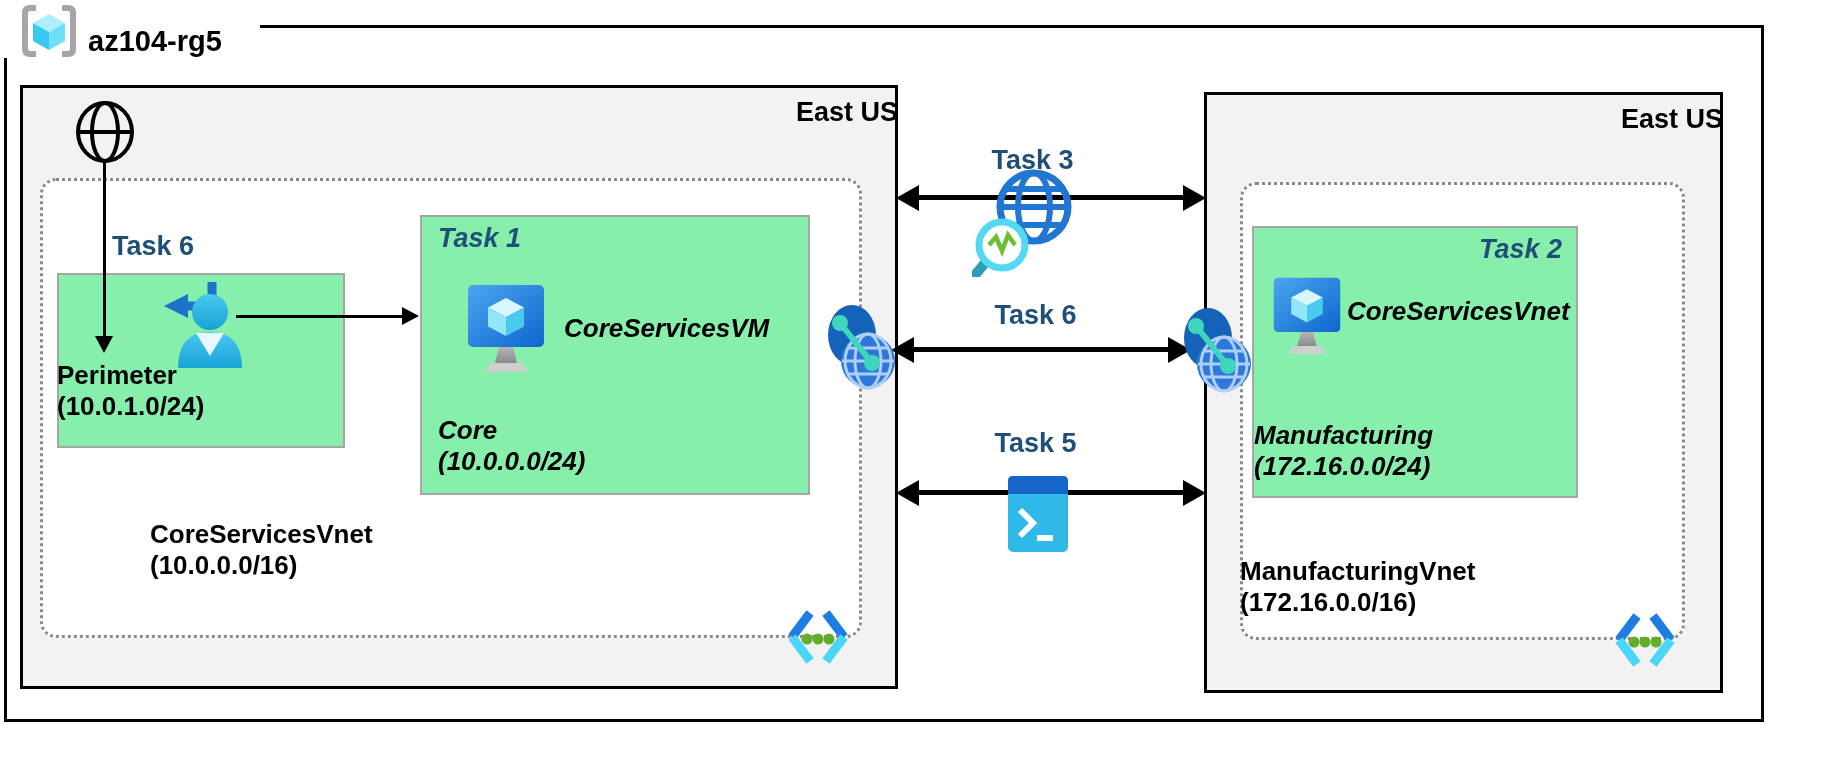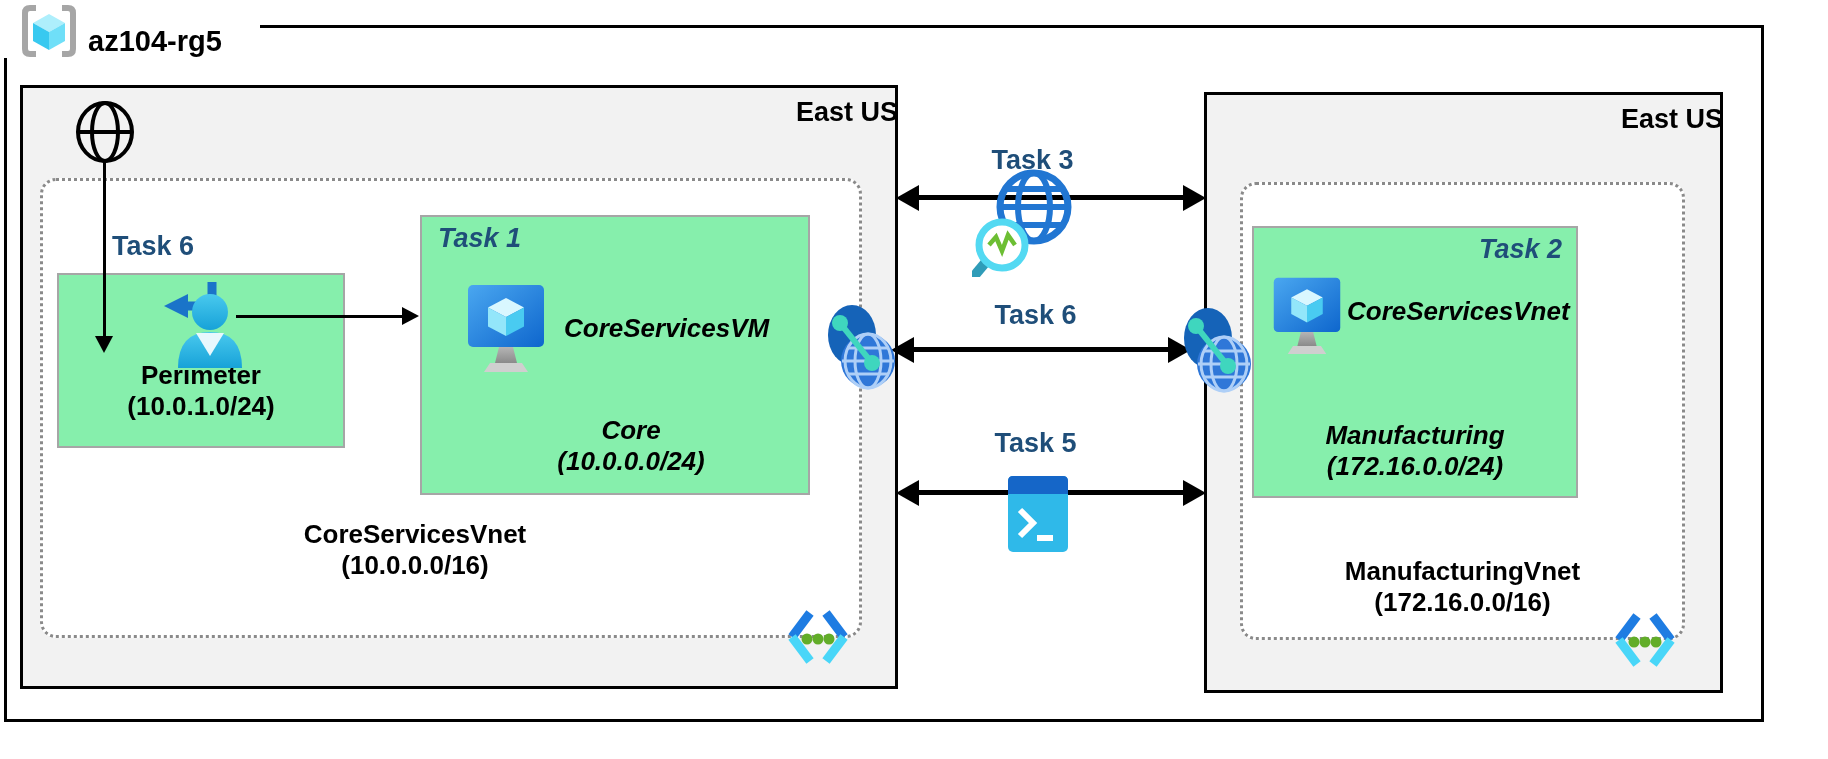--- a/index.html
+++ b/index.html
@@ -11,21 +11,21 @@
   .rg-chip{left:2px;top:0;width:258px;height:58px;background:#fff;display:flex;align-items:flex-end;gap:10px;z-index:8;padding-left:18px;box-sizing:border-box;}
   .rg-chip .txt{font-size:29px;}
   
   .region{background:#f2f2f2;border:3px solid #000;box-sizing:border-box;z-index:1;}
   .region-label{z-index:4;font-size:27px;text-align:right;}
   
   .vnet{background:#fff;border:3px dotted #8a8a8a;border-radius:16px;box-sizing:border-box;z-index:2;}
   
   .subnet{background:#86efac;border:2px solid #a6a6a6;box-sizing:border-box;z-index:3;font-style:italic;}
   .task-label{color:#1f4e79;font-size:27px;z-index:5;text-align:center;}
-  .name2{font-size:26px;line-height:31px;text-align:center;z-index:4;}
+  .name2{font-size:26px;line-height:31px;text-align:left;z-index:4;}
   .vmname{font-size:26px;}
   
   .vline{width:3px;background:#000;z-index:4;}
   .hline{height:3px;background:#000;z-index:4;}
   .head-down{width:0;height:0;border-left:9px solid transparent;border-right:9px solid transparent;border-top:17px solid #000;z-index:4;}
   .head-right-sm{width:0;height:0;border-top:9px solid transparent;border-bottom:9px solid transparent;border-left:17px solid #000;z-index:4;}
   .darrow{height:26px;z-index:4;}
   .darrow .bar{position:absolute;left:17px;right:17px;top:10px;height:5px;background:#000;}
   .darrow .hl{position:absolute;left:0;top:0;width:0;height:0;border-top:13px solid transparent;border-bottom:13px solid transparent;border-right:23px solid #000;}
   .darrow .hr{position:absolute;right:0;top:0;width:0;height:0;border-top:13px solid transparent;border-bottom:13px solid transparent;border-left:23px solid #000;}

